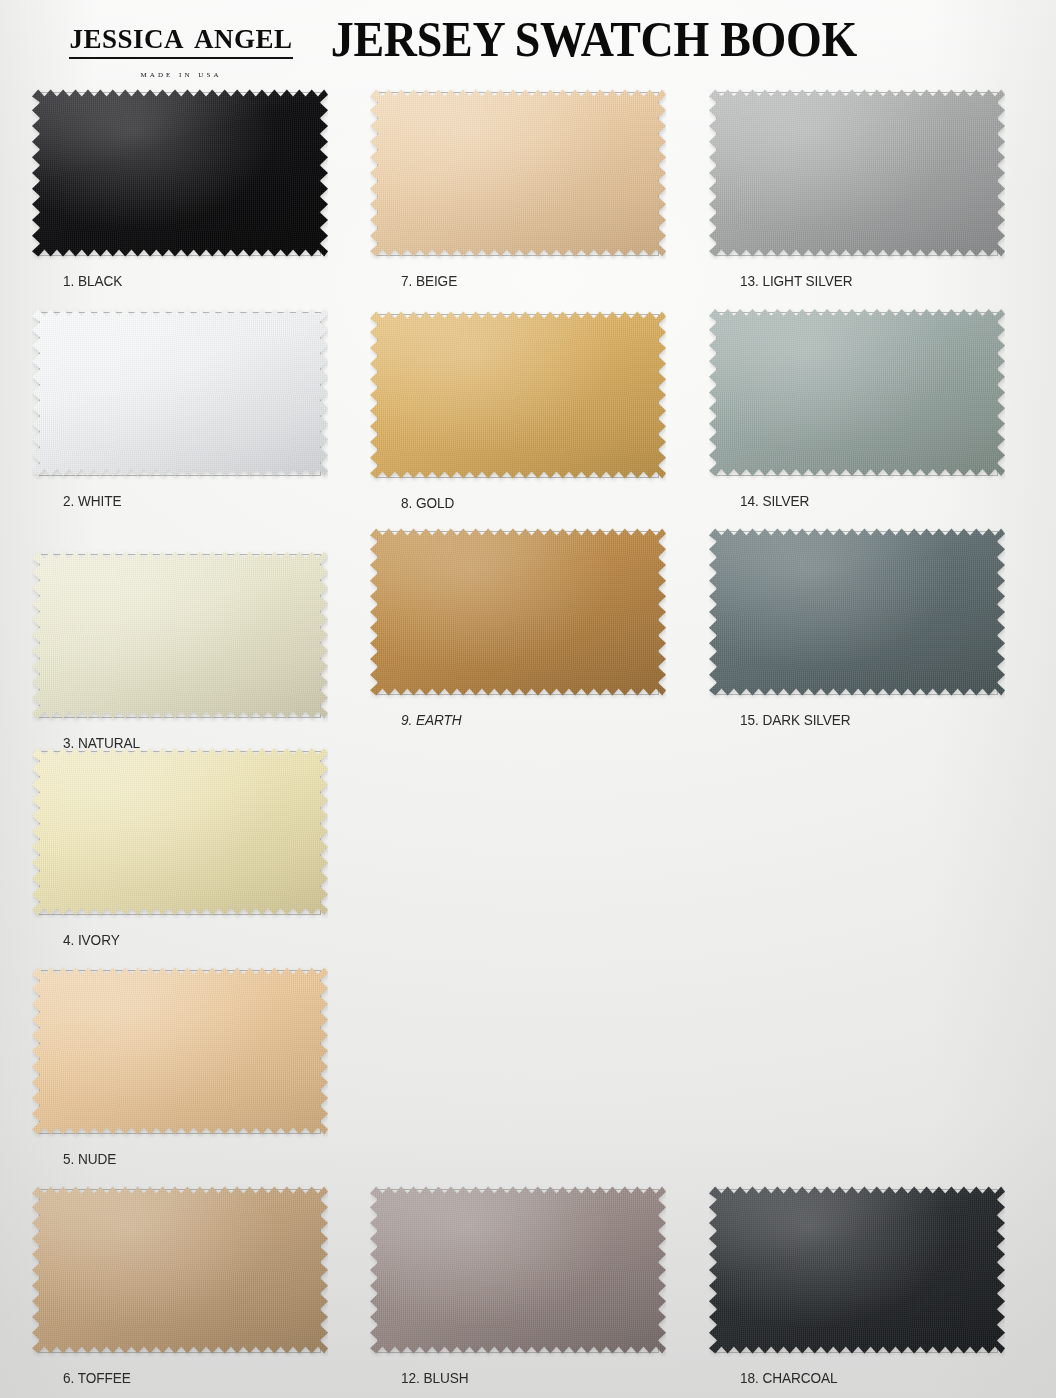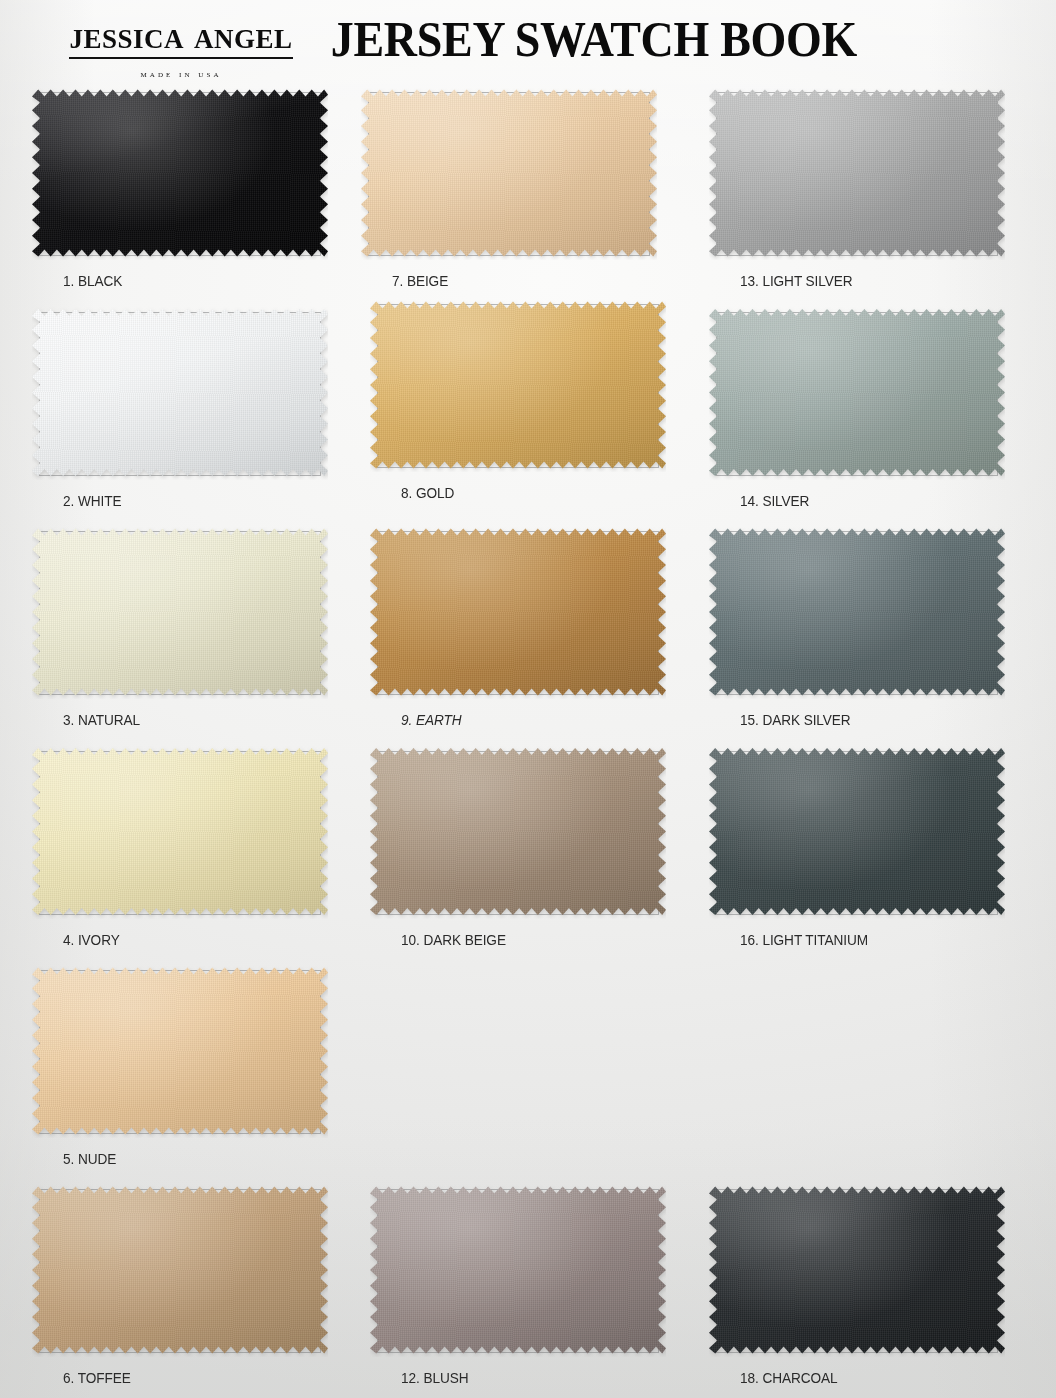--- a/index.html
+++ b/index.html
@@ -211,21 +211,21 @@
       </div>
       <div class="cell" style="left: 30px; top: 219.5px;">
         <div class="swatch-wrap">
           <div class="outline-box"></div>
           <div class="chip">
             <div class="chip-inner" style="background: linear-gradient(150deg, rgb(251, 252, 253) 0%, rgb(243, 245, 246) 48%, rgb(230, 234, 236) 100%);"></div>
           </div>
         </div>
         <div class="label">2. WHITE</div>
       </div>
-      <div class="cell" style="left: 30px; top: 439px;">
+      <div class="cell" style="left: 30px; top: 462px;">
         <div class="swatch-wrap">
           <div class="outline-box"></div>
           <div class="chip">
             <div class="chip-inner" style="background: linear-gradient(150deg, rgb(244, 242, 221) 0%, rgb(236, 234, 208) 48%, rgb(224, 220, 190) 100%);"></div>
           </div>
         </div>
         <div class="label">3. NATURAL</div>
       </div>
       <div class="cell" style="left: 30px; top: 658.5px;">
         <div class="swatch-wrap">
@@ -247,56 +247,47 @@
       </div>
       <div class="cell" style="left: 30px; top: 1097px;">
         <div class="swatch-wrap">
           <div class="outline-box"></div>
           <div class="chip">
             <div class="chip-inner" style="background: linear-gradient(150deg, rgb(210, 180, 141) 0%, rgb(195, 162, 123) 48%, rgb(173, 142, 104) 100%);"></div>
           </div>
         </div>
         <div class="label">6. TOFFEE</div>
       </div>
-      <div class="cell" style="left: 359px; top: 0px;">
+      <div class="cell" style="left: 368px; top: 0px;">
         <div class="swatch-wrap">
           <div class="outline-box"></div>
           <div class="chip">
             <div class="chip-inner" style="background: linear-gradient(150deg, rgb(246, 220, 185) 0%, rgb(238, 207, 167) 48%, rgb(226, 189, 144) 100%);"></div>
           </div>
         </div>
         <div class="label">7. BEIGE</div>
       </div>
-      <div class="cell" style="left: 368px; top: 212px; text-decoration: underline;">
+      <div class="cell" style="left: 368px; top: 222px; text-decoration: underline;">
         <div class="swatch-wrap">
           <div class="outline-box"></div>
           <div class="chip">
             <div class="chip-inner" style="background: linear-gradient(150deg, rgb(233, 194, 121) 0%, rgb(221, 177, 99) 48%, rgb(201, 156, 75) 100%);"></div>
           </div>
         </div>
         <div class="label">8. GOLD</div>
       </div>
       <div class="cell" style="left: 368px; top: 439px; font-style: italic;">
         <div class="swatch-wrap">
           <div class="outline-box"></div>
           <div class="chip">
             <div class="chip-inner" style="background: linear-gradient(150deg, rgb(203, 155, 85) 0%, rgb(189, 138, 71) 48%, rgb(165, 117, 58) 100%);"></div>
           </div>
         </div>
         <div class="label">9. EARTH</div>
       </div>
-      <div class="cell" style="left: 368px; top: 658.5px;">
-        <div class="swatch-wrap">
-          <div class="outline-box"></div>
-          <div class="chip">
-            <div class="chip-inner" style="background: linear-gradient(150deg, rgb(182, 161, 137) 0%, rgb(166, 144, 122) 48%, rgb(142, 122, 102) 100%);"></div>
-          </div>
-        </div>
-        <div class="label">10. DARK BEIGE</div>
-      </div>
       <div class="cell" style="left: 368px; top: 1097px;">
         <div class="swatch-wrap">
           <div class="outline-box"></div>
           <div class="chip">
             <div class="chip-inner" style="background: linear-gradient(150deg, rgb(168, 155, 152) 0%, rgb(153, 139, 136) 48%, rgb(127, 114, 112) 100%);"></div>
           </div>
         </div>
         <div class="label">12. BLUSH</div>
       </div>
       <div class="cell" style="left: 707px; top: 0px;">
@@ -318,29 +309,20 @@
         <div class="label">14. SILVER</div>
       </div>
       <div class="cell" style="left: 707px; top: 439px;">
         <div class="swatch-wrap">
           <div class="outline-box"></div>
           <div class="chip">
             <div class="chip-inner" style="background: linear-gradient(150deg, rgb(109, 124, 127) 0%, rgb(95, 110, 113) 48%, rgb(77, 90, 93) 100%);"></div>
           </div>
         </div>
         <div class="label">15. DARK SILVER</div>
-      </div>
-      <div class="cell" style="left: 707px; top: 658.5px;">
-        <div class="swatch-wrap">
-          <div class="outline-box"></div>
-          <div class="chip">
-            <div class="chip-inner" style="background: linear-gradient(150deg, rgb(73, 86, 88) 0%, rgb(61, 73, 75) 48%, rgb(46, 57, 59) 100%);"></div>
-          </div>
-        </div>
-        <div class="label">16. LIGHT TITANIUM</div>
       </div>
       <div class="cell" style="left: 707px; top: 1097px;">
         <div class="swatch-wrap">
           <div class="outline-box"></div>
           <div class="chip">
             <div class="chip-inner" style="background: linear-gradient(150deg, rgb(49, 54, 57) 0%, rgb(37, 41, 44) 48%, rgb(24, 27, 29) 100%);"></div>
           </div>
         </div>
         <div class="label">18. CHARCOAL</div>
       </div>

